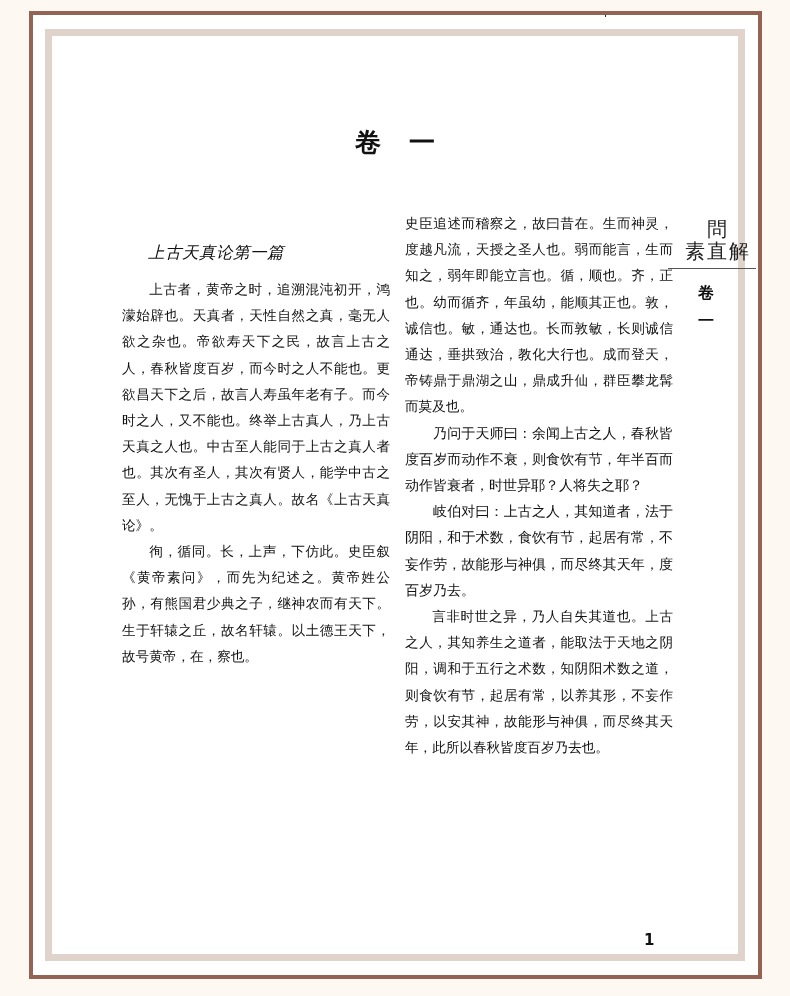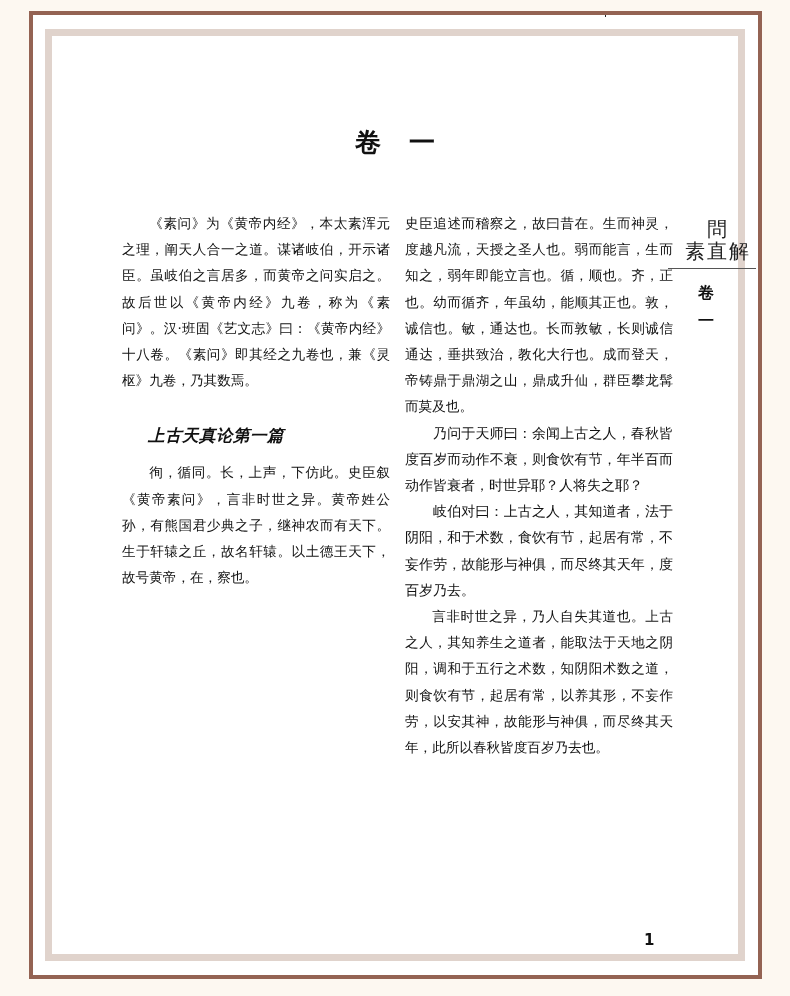--- a/index.html
+++ b/index.html
@@ -28,21 +28,21 @@
     text-align:justify;
   }
   .col-left { left:122px; top:210px; }
   .col-right { left:405px; top:210px; }
   .para { margin:0; text-indent:2em; }
   .para.cont { text-indent:0; }
   .para.annot { font-family:"DejaVu Serif", serif; }
   .para.orig { font-family:"DejaVu Sans", "Liberation Sans", sans-serif; font-size:14px; }
   .section-title {
     font-family:"DejaVu Sans", "Liberation Sans", sans-serif;
-    font-style:italic; font-size:16.5px; font-weight:700;
+    font-style:italic; font-size:16.5px; font-weight:400;
     margin:30px 0 10px 26px; line-height:26px; letter-spacing:0.5px;
   }
   .side-tab {
     position:absolute; left:668px; top:218px; width:88px;
   }
   .seal {
     display:block; width:72px; margin-left:14px; text-align:center;
     font-family:"DejaVu Serif", serif; font-size:20px; line-height:22px;
     letter-spacing:2px; color:#222;
   }
@@ -59,23 +59,23 @@
 </head>
 <body>
 
 <div class="outer-frame"></div>
 <div class="inner-frame"></div>
 <div class="tick-mark"></div>
 
 <h1 class="chapter-title">卷一</h1>
 
 <div class="col col-left">
-  <p class="para annot">《素问》为《黄帝内经》，本太素浑元之理，阐天人合一之道。谋诸岐伯，开示诸臣。虽岐伯之言居多，而黄帝之问实启之。故后世以《黄帝内经》九卷，称为《素问》。汉·班固《艺文志》曰：《黄帝内经》十八卷。《素问》即其经之九卷也，兼《灵枢》九卷，乃其数焉。</p>
   <div class="section-title">上古天真论第一篇</div>
-  <p class="para annot">徇，循同。长，上声，下仿此。史臣叙《黄帝素问》，言非时世之异。黄帝姓公孙，有熊国君少典之子，继神农而有天下。生于轩辕之丘，故名轩辕。以土德王天下，故号黄帝，在，察也。</p>
+  <p class="para annot">上古者，黄帝之时，追溯混沌初开，鸿濛始辟也。天真者，天性自然之真，毫无人欲之杂也。帝欲寿天下之民，故言上古之人，春秋皆度百岁，而今时之人不能也。更欲昌天下之后，故言人寿虽年老有子。而今时之人，又不能也。终举上古真人，乃上古天真之人也。中古至人能同于上古之真人者也。其次有圣人，其次有贤人，能学中古之至人，无愧于上古之真人。故名《上古天真论》。</p>
+  <p class="para annot">徇，循同。长，上声，下仿此。史臣叙《黄帝素问》，而先为纪述之。黄帝姓公孙，有熊国君少典之子，继神农而有天下。生于轩辕之丘，故名轩辕。以土德王天下，故号黄帝，在，察也。</p>
 </div>
 
 <div class="col col-right">
   <p class="para annot cont">史臣追述而稽察之，故曰昔在。生而神灵，度越凡流，天授之圣人也。弱而能言，生而知之，弱年即能立言也。循，顺也。齐，正也。幼而循齐，年虽幼，能顺其正也。敦，诚信也。敏，通达也。长而敦敏，长则诚信通达，垂拱致治，教化大行也。成而登天，帝铸鼎于鼎湖之山，鼎成升仙，群臣攀龙髯而莫及也。</p>
   <p class="para orig">乃问于天师曰：余闻上古之人，春秋皆度百岁而动作不衰，则食饮有节，年半百而动作皆衰者，时世异耶？人将失之耶？</p>
   <p class="para orig">岐伯对曰：上古之人，其知道者，法于阴阳，和于术数，食饮有节，起居有常，不妄作劳，故能形与神俱，而尽终其天年，度百岁乃去。</p>
   <p class="para annot">言非时世之异，乃人自失其道也。上古之人，其知养生之道者，能取法于天地之阴阳，调和于五行之术数，知阴阳术数之道，则食饮有节，起居有常，以养其形，不妄作劳，以安其神，故能形与神俱，而尽终其天年，此所以春秋皆度百岁乃去也。</p>
 </div>
 
 <div class="side-tab">

